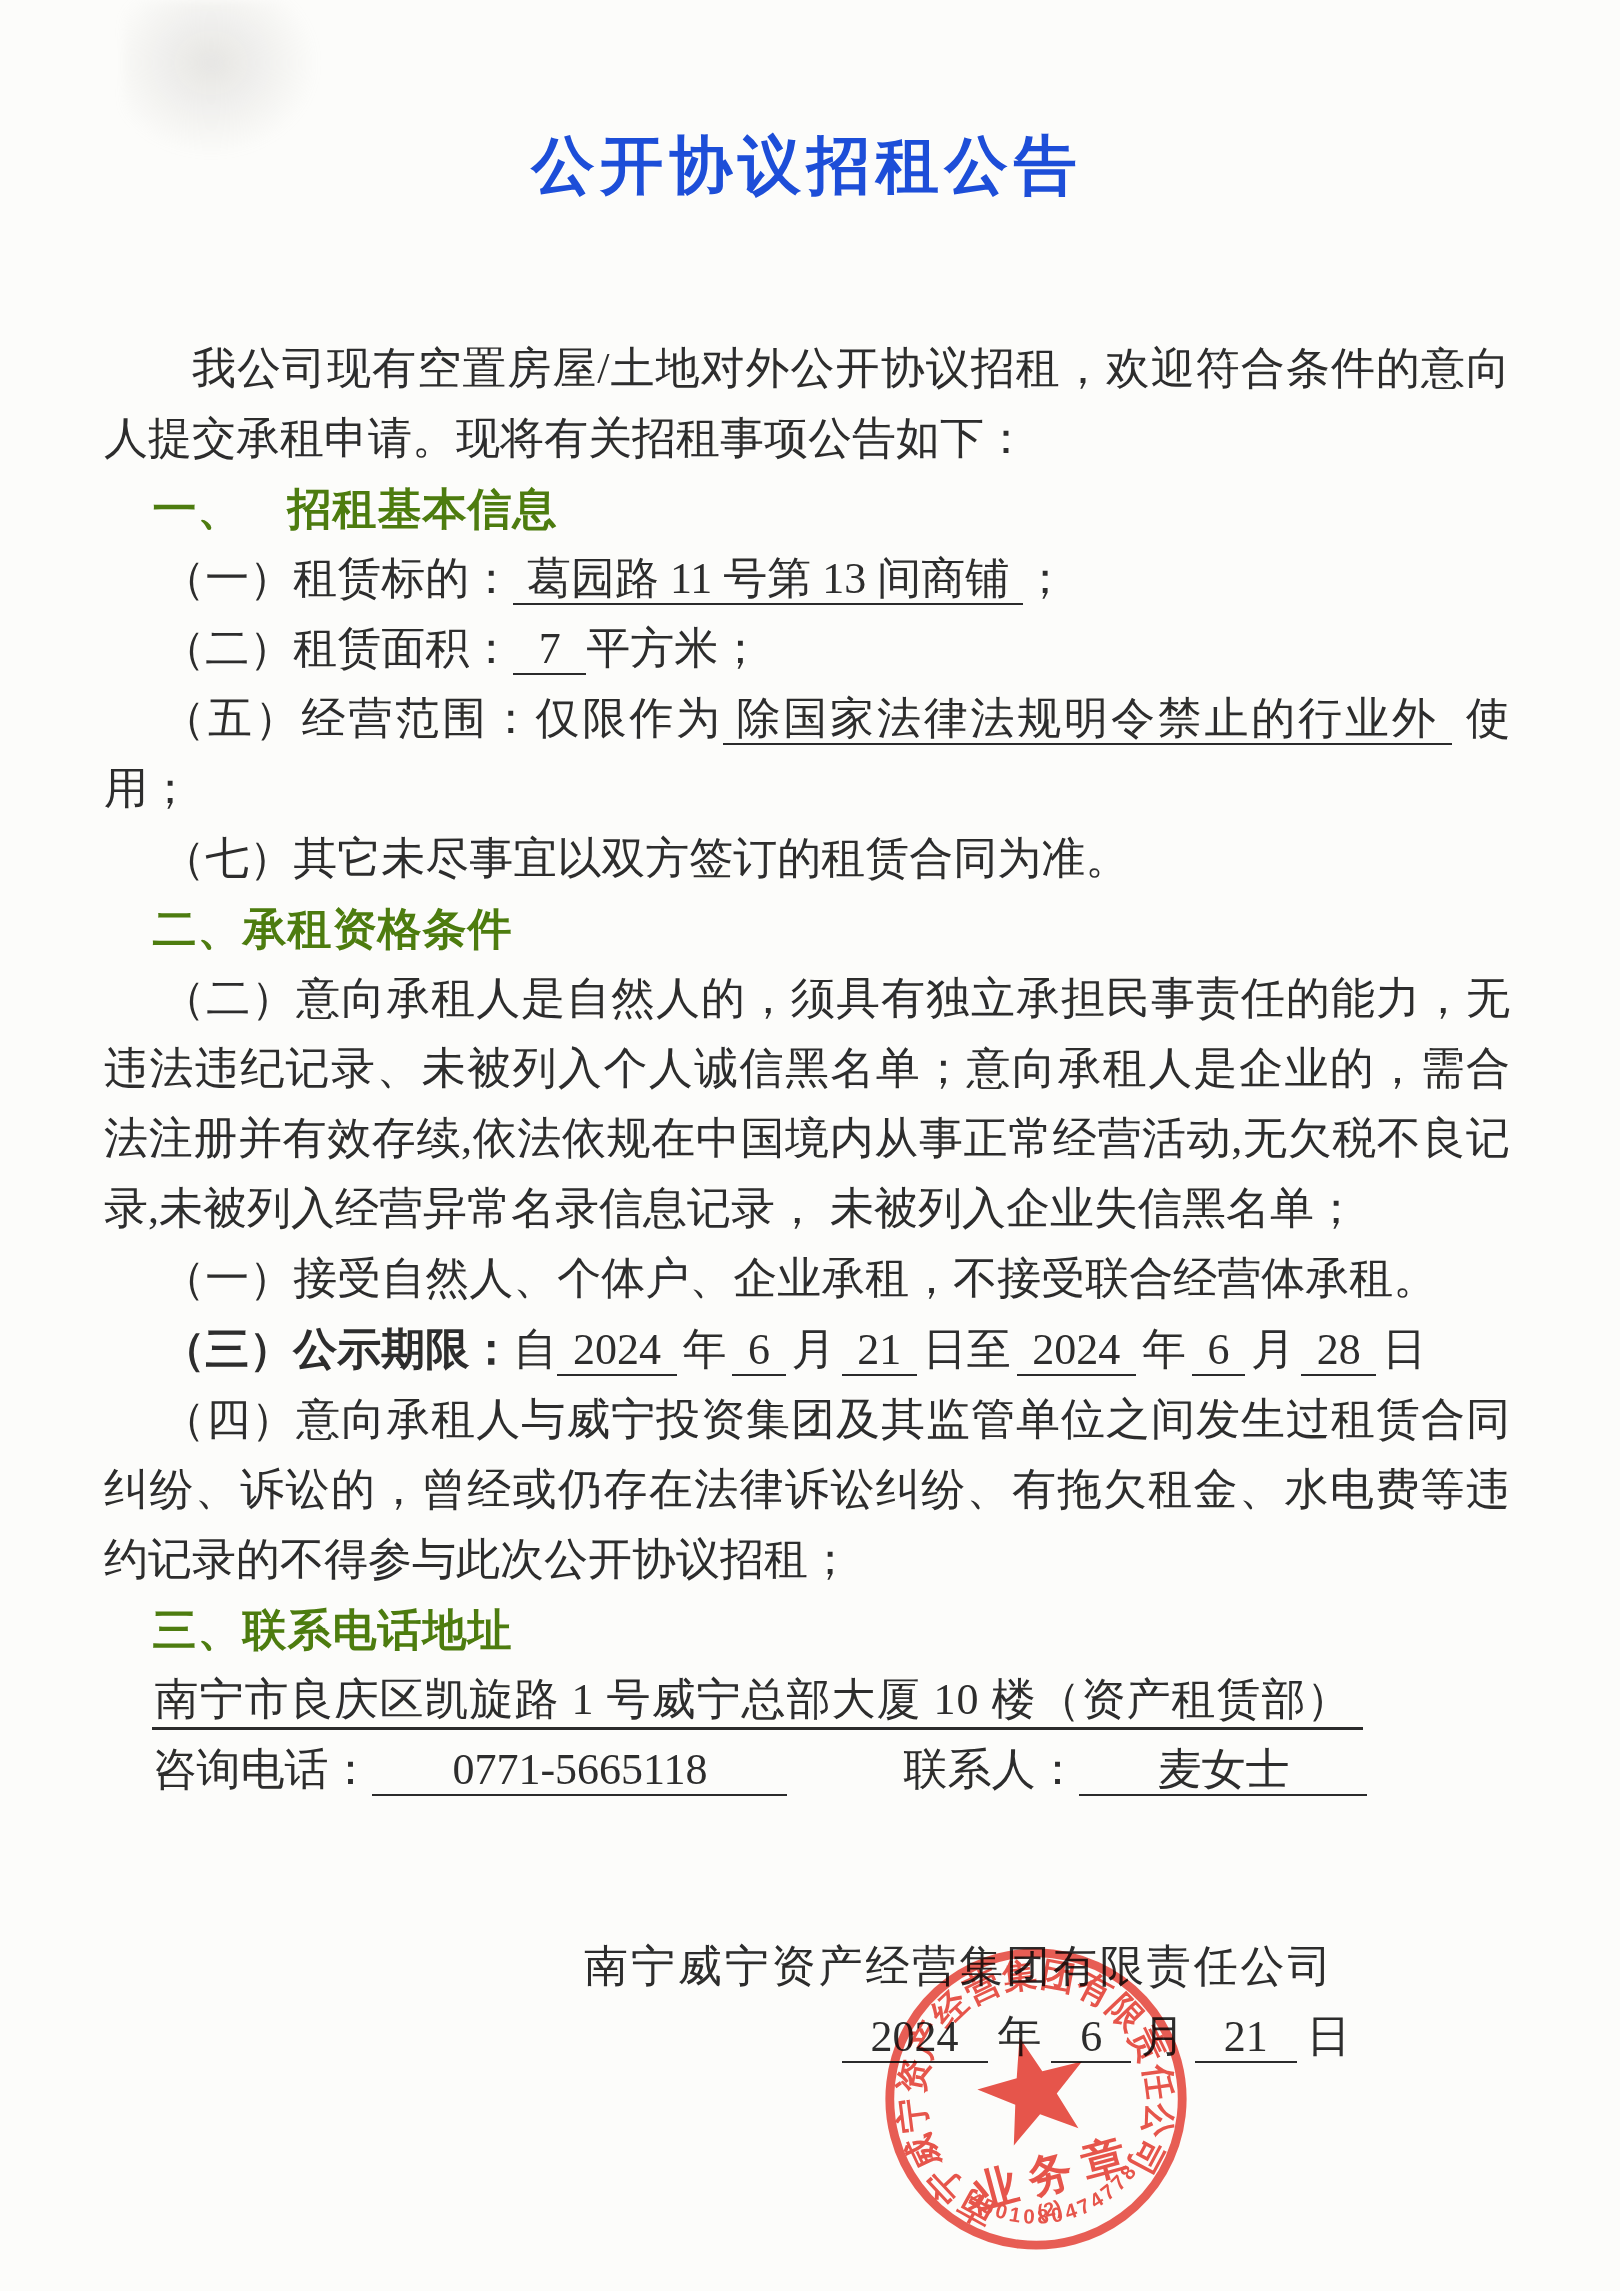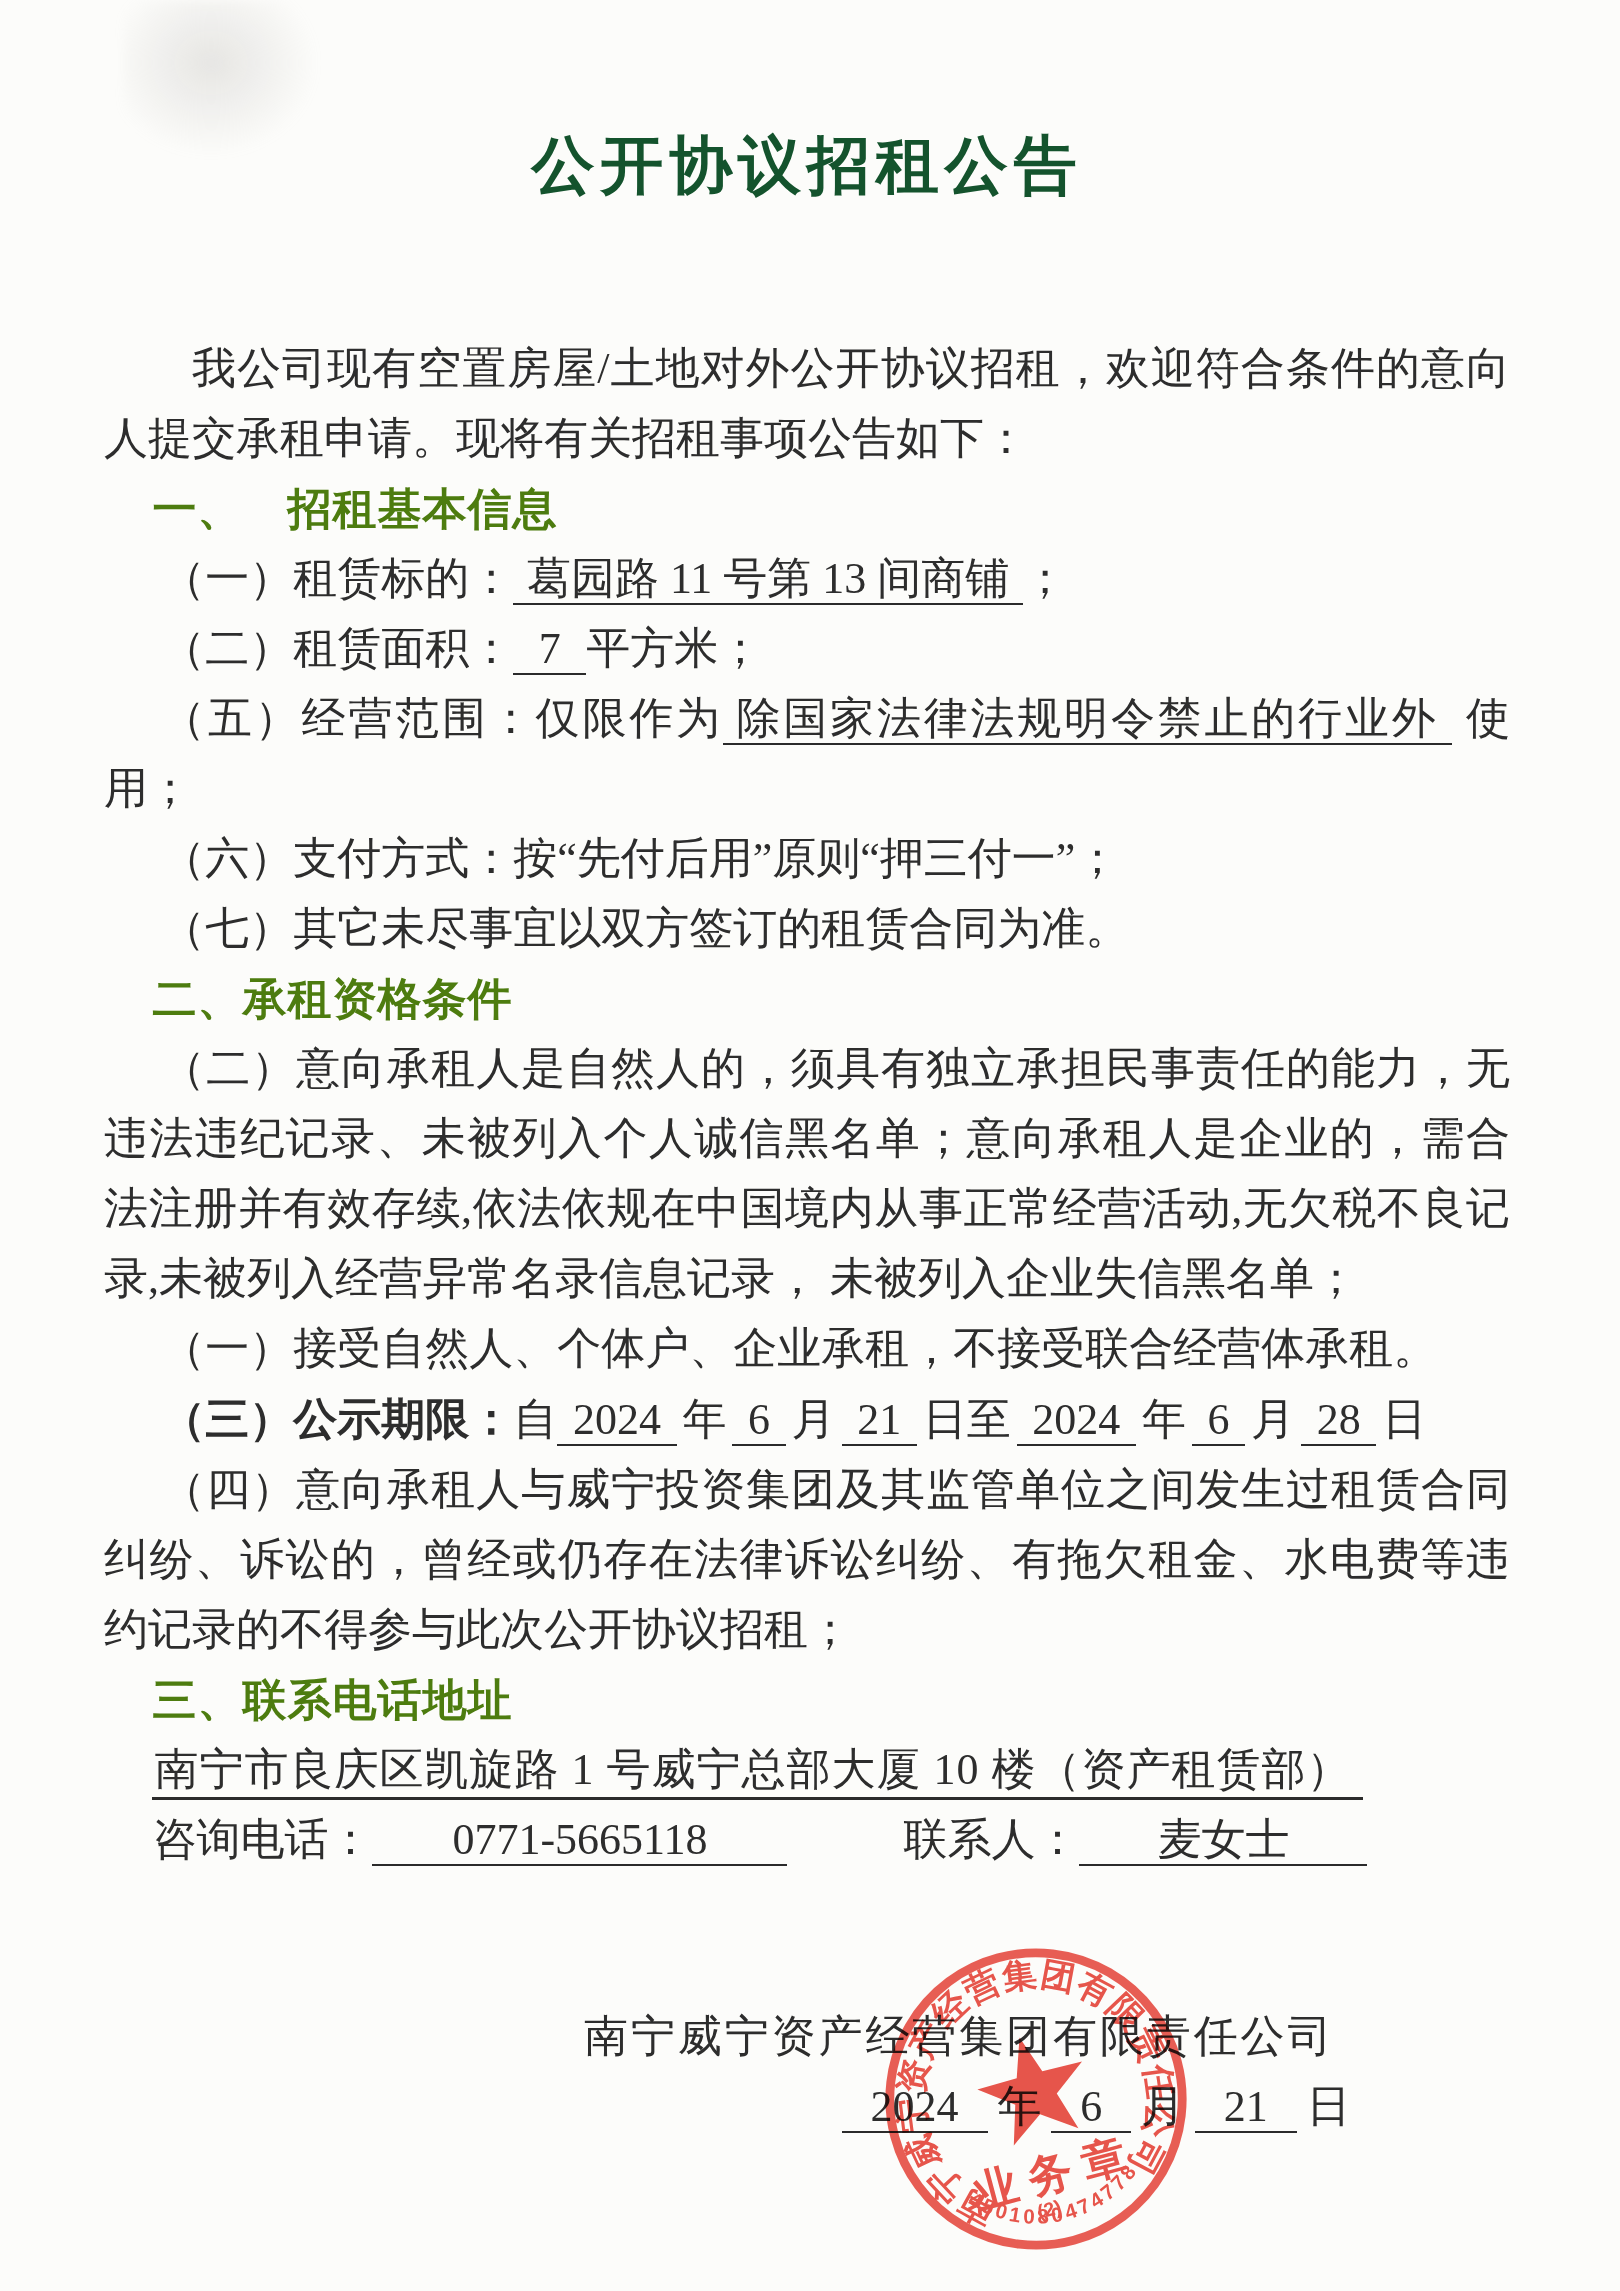--- a/index.html
+++ b/index.html
@@ -20,21 +20,21 @@
   }
   .content{padding:0 110px 0 104px;}
   h1.doc-title{
     margin:116px 0 0 0;
     text-align:center;
     font-family:"Liberation Sans",sans-serif;
     font-weight:700;
     font-size:63px;
     line-height:98px;
     letter-spacing:5.9px;
-    color:#14532d;
+    color:#1d4ed8;
   }
   .body-text p{
     margin:0;
     font-size:44px;
     line-height:70px;
     text-align:justify;
   }
   p.intro{margin-top:120px;text-indent:2em;}
   p.sec-heading{
     font-family:"Liberation Sans",sans-serif;
@@ -102,21 +102,20 @@
     <p class="sec-heading">一、　招租基本信息</p>
 
     <p class="item"><span>（一）租赁标的：</span><span class="blank">葛园路 11 号第 13 间商铺</span><span>；</span></p>
 
     <p class="item"><span>（二）租赁面积：</span><span class="blank num">7</span><span>平方米；</span></p>
 
 
 
     <p class="item"><span>（五）经营范围：仅限作为</span><span class="blank">除国家法律法规明令禁止的行业外</span><span> 使用；</span></p>
 
-    <p class="item">（六）支付方式：按“先付后用”原则“押三付一”；</p>
 
     <p class="item">（七）其它未尽事宜以双方签订的租赁合同为准。</p>
 
     <p class="sec-heading">二、承租资格条件</p>
 
     <p class="item">（二）意向承租人是自然人的，须具有独立承担民事责任的能力，无违法违纪记录、未被列入个人诚信黑名单；意向承租人是企业的，需合法注册并有效存续,依法依规在中国境内从事正常经营活动,无欠税不良记录,未被列入经营异常名录信息记录， 未被列入企业失信黑名单；</p>
 
     <p class="item">（一）接受自然人、个体户、企业承租，不接受联合经营体承租。</p>
 
     <p class="item"><span class="b">（三）</span><span class="b">公示期限：</span><span>自</span><span class="blank date">2024</span><span class="unit">年</span><span class="blank date">6</span><span class="unit">月</span><span class="blank date">21</span><span class="unit">日至</span><span class="blank date">2024</span><span class="unit">年</span><span class="blank date">6</span><span class="unit">月</span><span class="blank date">28</span><span class="unit">日</span></p>

